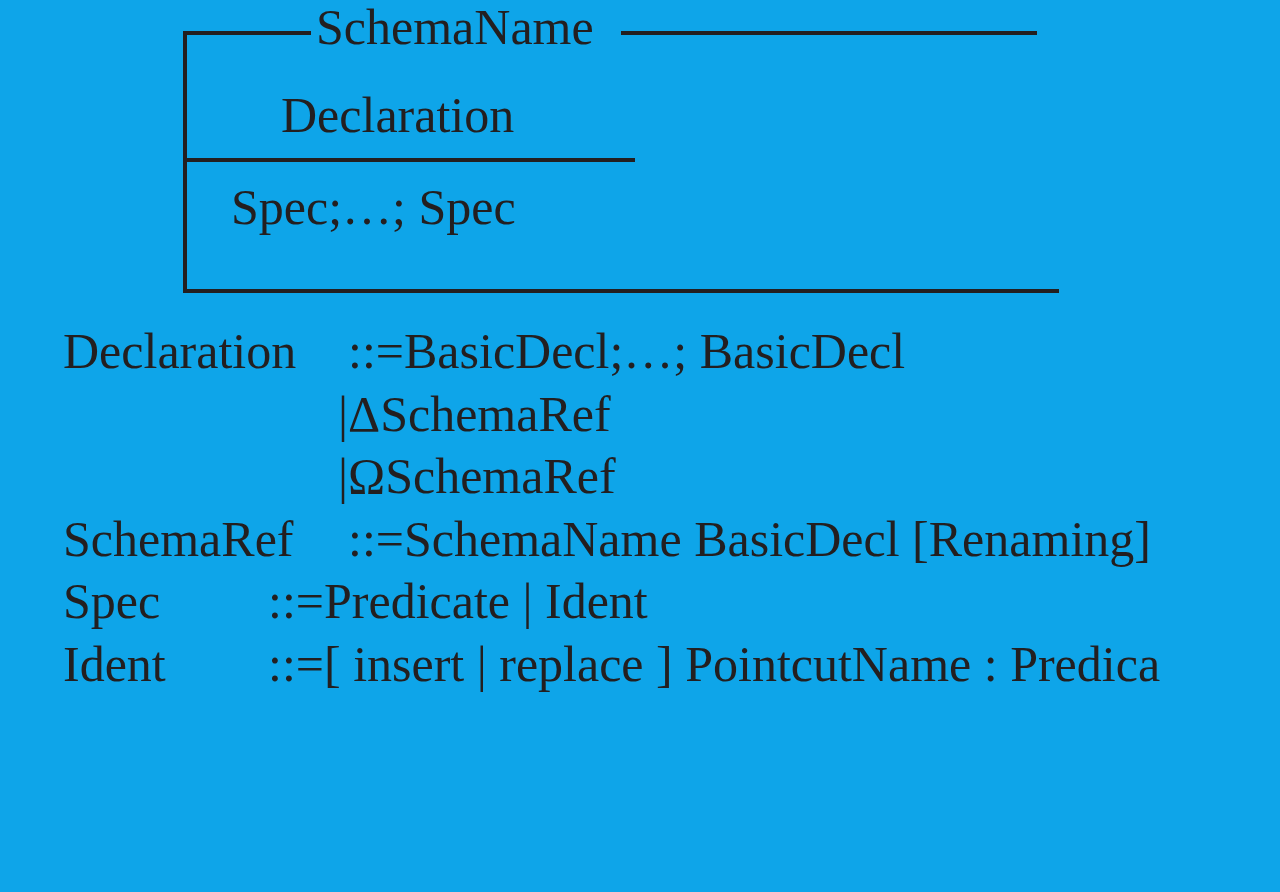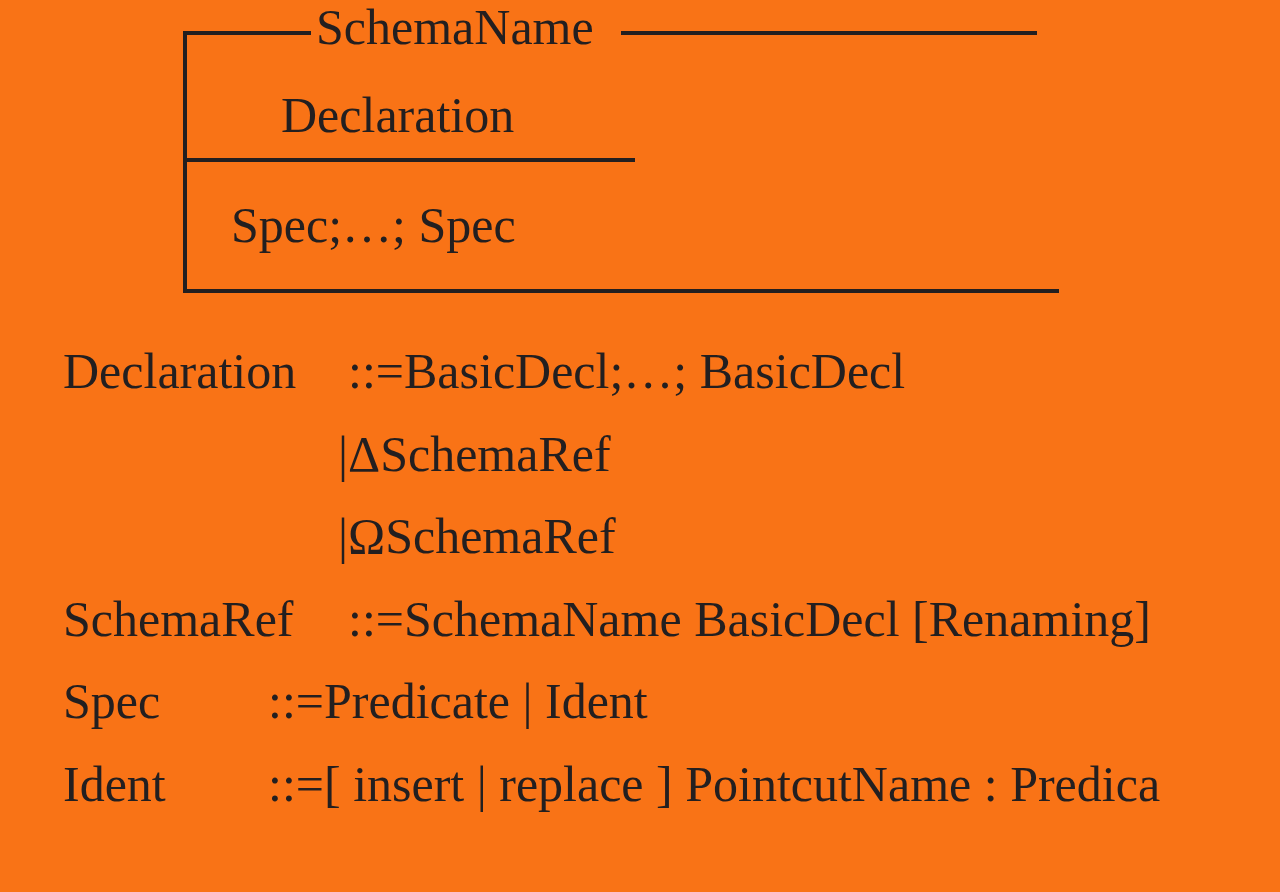--- a/index.html
+++ b/index.html
@@ -7,21 +7,21 @@
     padding: 0;
     background: #ffffff;
     width: 1280px;
     height: 892px;
     overflow: hidden;
   }
   .page {
     position: relative;
     width: 1280px;
     height: 892px;
-    background: #f97316;
+    background: #0ea5e9;
     color: #231f20;
     font-family: "Liberation Serif", "DejaVu Serif", serif;
     font-size: 50px;
   }
   
   .rule-line {
     position: absolute;
     background: #231f20;
   }
   .line-top-left   { left: 183px; top: 31px;  width: 128px; height: 4px; }
@@ -39,36 +39,35 @@
   .schema-decl {
     position: absolute;
     left: 281px;
     top: 90px;
     line-height: 1;
     white-space: pre;
   }
   .schema-pred {
     position: absolute;
     left: 231px;
-    top: 200px;
+    top: 182px;
     line-height: 1;
     white-space: pre;
   }
   
   .grammar {
     position: absolute;
     left: 63px;
     top: 320px;
     width: 1217px;
   }
   .rule {
     height: 62.5px;
     line-height: 62.5px;
     white-space: pre;
-    margin-top: 20px;
   }
   .lhs { display: inline-block; }
   .lhs-wide   { min-width: 285px; }
   .lhs-narrow { min-width: 205px; }
   .rule.alt { padding-left: 275px; }
   .op, .rhs { display: inline; }
 </style>
 </head>
 <body>
 

